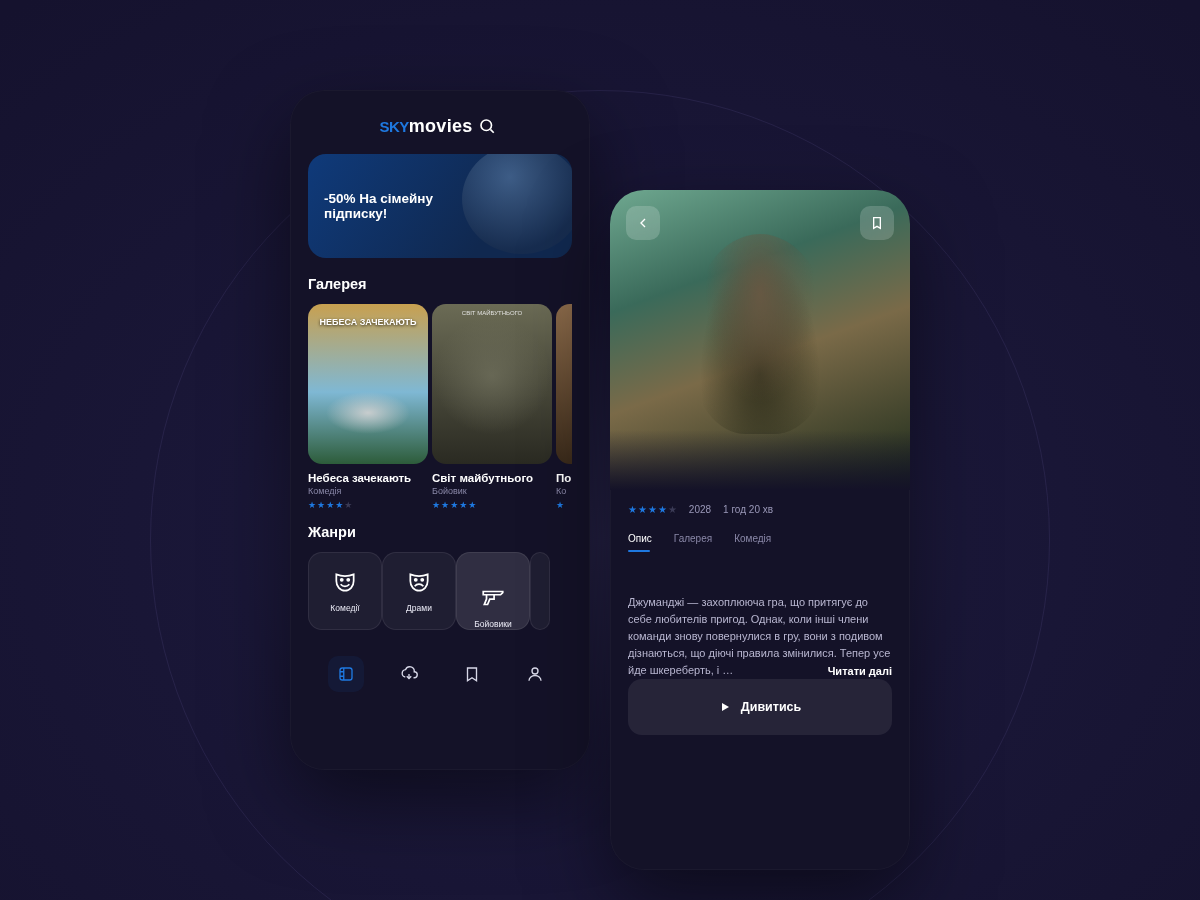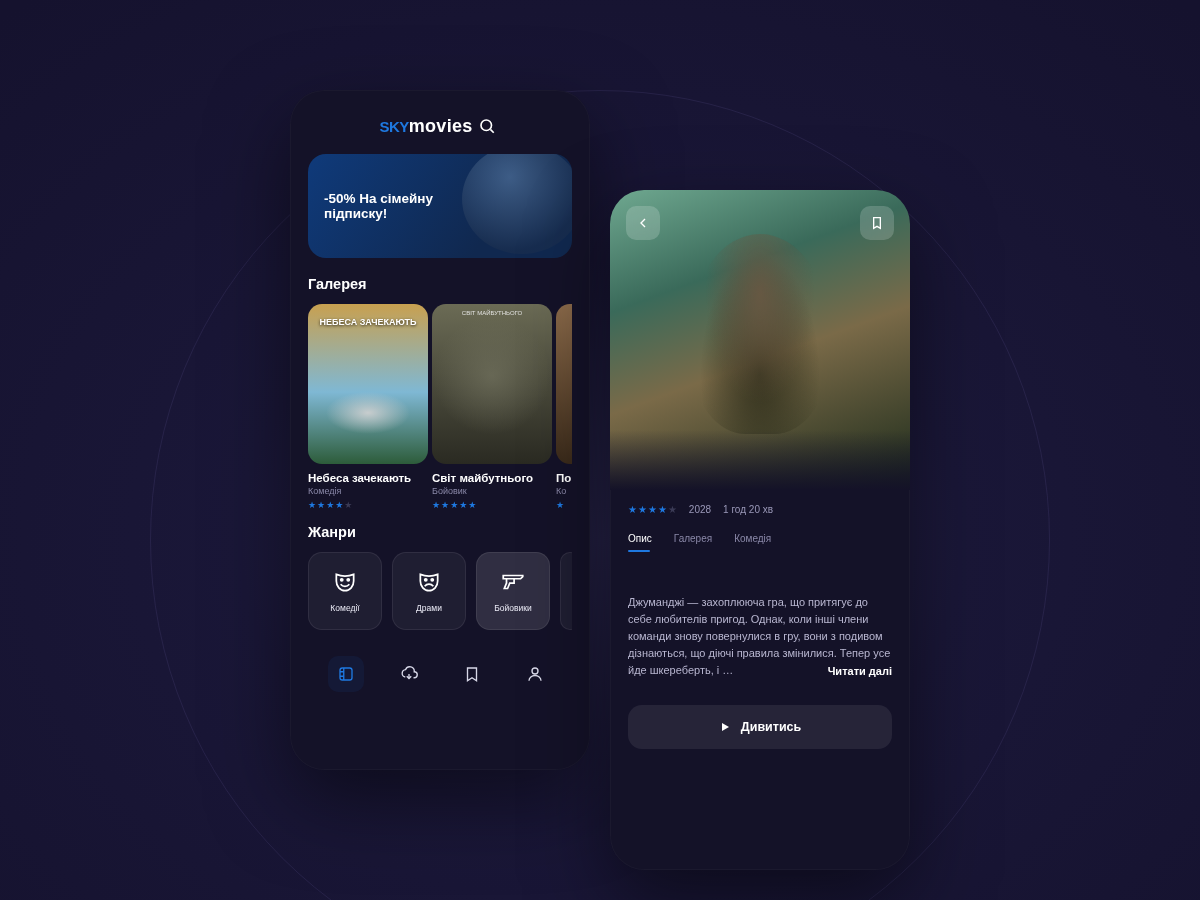--- a/index.html
+++ b/index.html
@@ -57,26 +57,26 @@
   font-size:9px; font-weight:900; line-height:1.1; color:#fff; text-shadow:0 1px 3px rgba(0,0,0,0.8); }
 .poster-sub { position:absolute; top:6px; left:8px; right:8px; text-align:center;
   font-size:6px; color:#eee; opacity:0.9; }
 .card-ttl { font-size:11.5px; font-weight:700; color:#fff; margin-bottom:2px; white-space:nowrap; overflow:hidden; text-overflow:ellipsis; }
 .card-genre { font-size:9px; color:#8a88a8; margin-bottom:4px; }
 .stars { display:flex; gap:1px; }
 .stars span { color:#1e78e0; font-size:9px; }
 .stars .dim { color:#3a3a55; }
 
 
-.genre-row { display:flex; gap:10px; overflow:hidden; }
+.genre-row { display:flex; overflow:hidden; }
 .genre-tile { flex:0 0 74px; height:78px; border-radius:14px;
   background:rgba(255,255,255,0.05); border:1px solid rgba(255,255,255,0.08);
   display:flex; flex-direction:column; align-items:center; justify-content:center; gap:8px; cursor:pointer; }
 .genre-tile svg { width:26px; height:26px; stroke:#fff; }
-.genre-tile.lit { background:rgba(255,255,255,0.12); }
+.genre-tile.lit { background:rgba(255,255,255,0.12);justify-content:flex-end; }
 .genre-lbl { font-size:8.5px; color:#eaeaf5; }
 
 
 .bnav { display:flex; justify-content:space-around; align-items:center; margin-top:18px; padding:8px 6px;
   border-radius:14px; }
 .bnav-item { width:36px; height:36px; display:flex; align-items:center; justify-content:center; cursor:pointer;
   border-radius:10px; color:#d8d8e8; }
 .bnav-item.active { color:#1e78e0; background:rgba(30,120,224,0.08); }
 .bnav-item svg { width:18px; height:18px; }
 
@@ -102,21 +102,21 @@
 
 .tabs { display:flex; gap:22px; margin-bottom:16px; }
 .tab { font-size:10px; color:#8a88a8; cursor:pointer; padding-bottom:6px; position:relative; }
 .tab.active { color:#fff; }
 .tab.active::after { content:""; position:absolute; left:0; bottom:-2px; width:22px; height:2px;
   background:#1e78e0; border-radius:2px; }
 
 .desc { font-size:11px; line-height:1.55; color:#b8b6d0;margin-top:44px; }
 .read-more { color:#fff; font-weight:700; font-size:11px; float:right; margin-top:-14px; cursor:pointer; }
 
-.watch-btn { margin-top:26px; width:100%; height:44px; border-radius:14px;
+.watch-btn { width:100%; height:56px; border-radius:14px;
   background:rgba(255,255,255,0.08); display:flex; align-items:center; justify-content:center; gap:10px;
   cursor:pointer; font-size:12.5px; font-weight:700; color:#fff; }
 .watch-btn svg { width:12px; height:12px; }
 </style>
 </head>
 <body>
 
 <div class="bg-circle"></div>
 
 <div class="phone phone-a">

